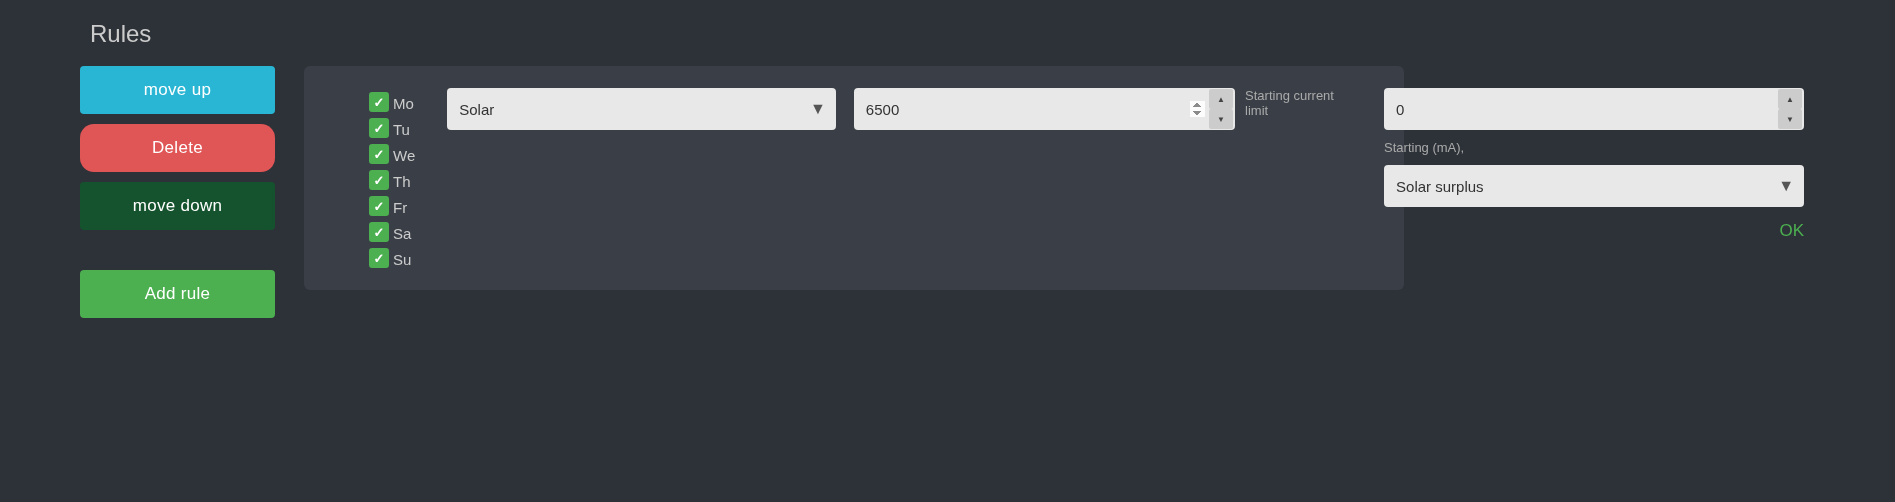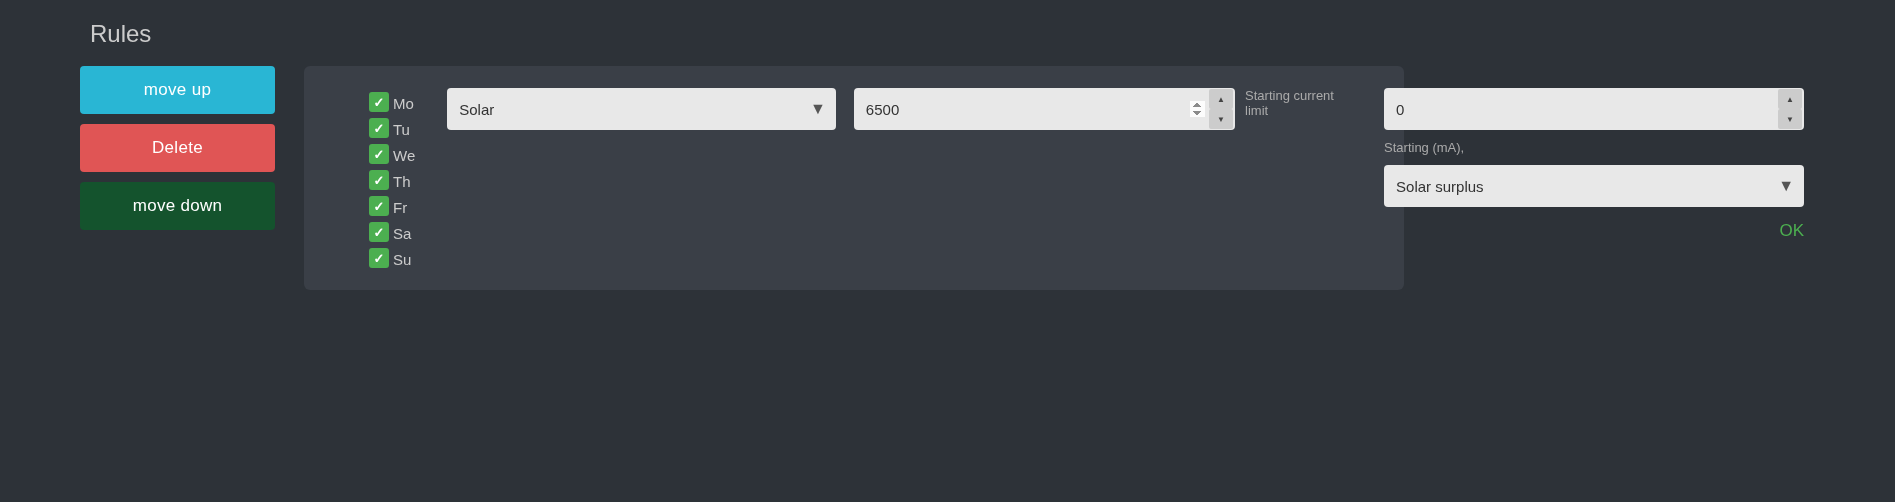--- a/index.html
+++ b/index.html
@@ -54,20 +54,21 @@
       color: #ffffff;
       letter-spacing: 0.3px;
     }
 
     .btn-move-up {
       background-color: #29b6d4;
     }
 
     .btn-delete {
       background-color: #e05555;
+      border-radius: 14px;
     }
 
     .btn-move-down {
       background-color: #14532d;
     }
 
     .btn-add-rule {
       background-color: #4caf50;
       margin-top: 30px;
     }
@@ -248,20 +249,21 @@
 
 <div class="page-wrapper">
   <h1 class="page-title">Rules</h1>
 
   <div class="main-content">
 
     <div class="buttons-panel">
       <button class="btn btn-move-up">move up</button>
       <button class="btn btn-delete">Delete</button>
       <button class="btn btn-move-down">move down</button>
+      <button class="btn btn-add-rule">Add rule</button>
     </div>
 
     <div class="rule-card">
 
       <div class="days-panel">
         <div class="day-item">
           <div class="day-checkbox"></div>
           <span>Mo</span>
         </div>
         <div class="day-item">

